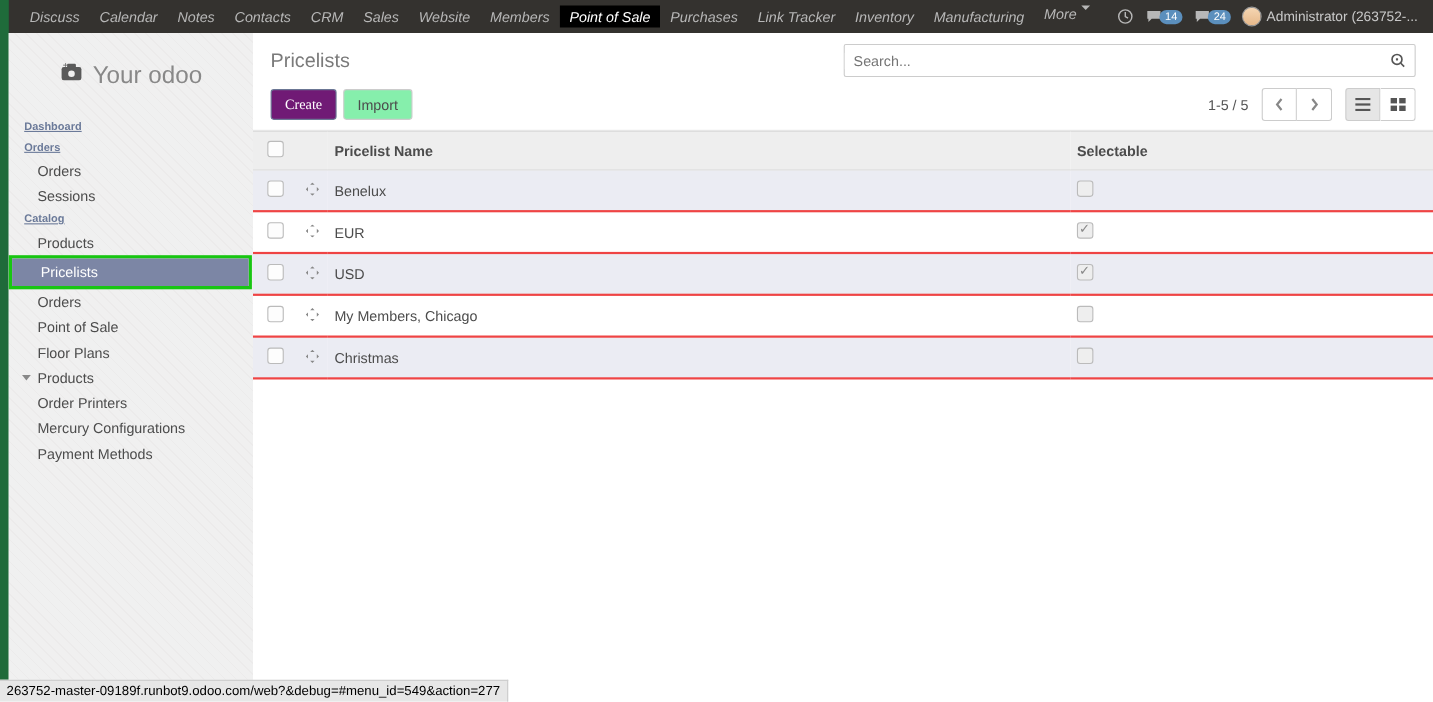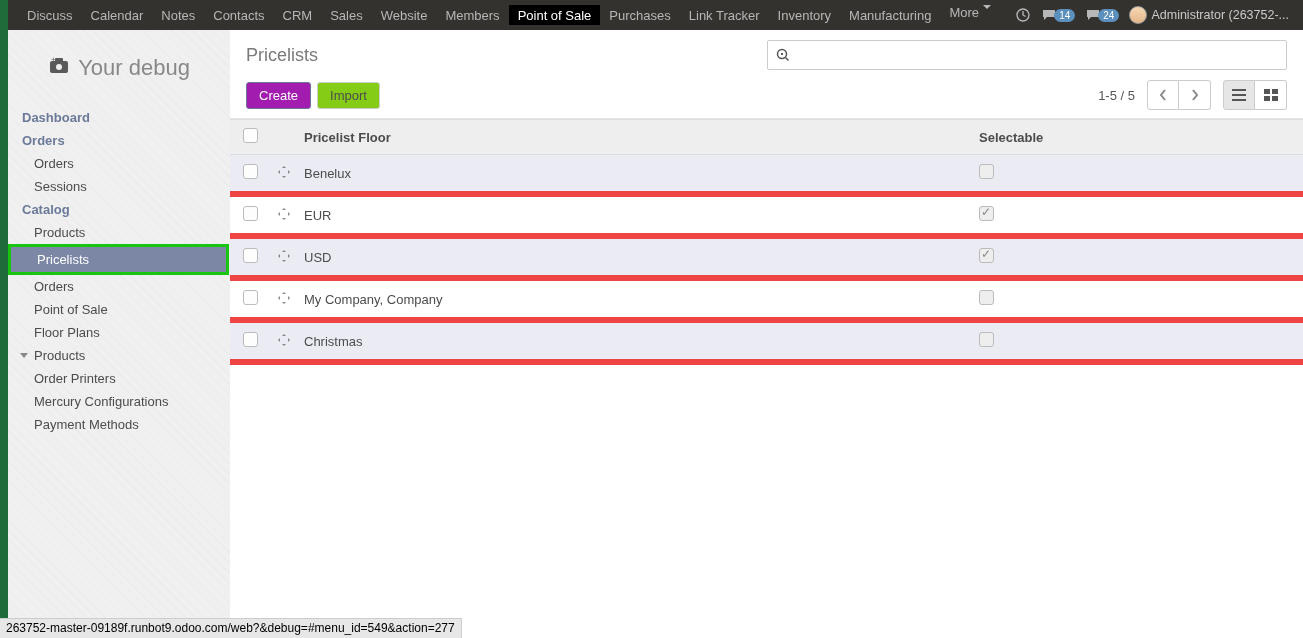--- a/index.html
+++ b/index.html
@@ -24,20 +24,21 @@
   border-left: 8px solid #1f6b3a;
 }
 .topnav-item {
   color: #b7b7b7;
   padding: 0 9px;
   height: 20px;
   display: flex;
   align-items: center;
   cursor: pointer;
   font-size: 13px;
+  font-style: italic;
 }
 .topnav-item.active {
   background: #000;
   color: #fff;
 }
 .topnav-more { display: flex; align-items: flex-start; gap: 4px; }
 .caret-down {
   width: 0; height: 0;
   border-left: 4px solid transparent;
   border-right: 4px solid transparent;
@@ -86,21 +87,22 @@
   height: 76px;
   gap: 8px;
 }
 .logo-icon { font-size: 18px; color: #5a5a5a; }
 .logo-text { font-size: 22px; color: #888; font-weight: 500; }
 
 .side-section-title {
   color: #6b7a99;
   font-weight: 700;
   padding: 4px 14px;
-  font-size: 13px;
+  font-size: 10px;
+  text-decoration: underline;
 }
 .side-link {
   padding: 4px 14px 4px 26px;
   color: #4c4c4c;
   cursor: pointer;
   font-size: 13px;
 }
 .side-link.level2 { padding-left: 40px; }
 .side-link.active-wrap {
   padding: 0;
@@ -156,28 +158,29 @@
 }
 .cp-row2 {
   display: flex; align-items:center; justify-content: space-between;
   margin-top: 10px;
 }
 .btn {
   border: 1px solid #ccc;
   border-radius: 3px;
   padding: 5px 12px;
   font-size: 13px;
-  background: #84cc16;
+  background: #86efac;
   cursor: pointer;
   color: #4c4c4c;
 }
 .btn.primary {
-  background: #a21caf;
+  background: #701a75;
   color: #fff;
   border-color: #6b7694;
+  font-family: Liberation Serif, serif;
 }
 .btn-group-left { display: flex; gap: 6px; }
 .cp-right { display:flex; align-items:center; gap: 12px; }
 .pager { color: #555; font-size: 13px; }
 .btn-grp { display: inline-flex; }
 .btn-sq {
   border: 1px solid #ccc;
   width: 32px; height: 30px;
   display:flex; align-items:center; justify-content:center;
   background: #fff; color: #777; cursor:pointer;
@@ -194,21 +197,21 @@
   text-align: left;
   background: #eee;
   border-top: 1px solid #ddd;
   border-bottom: 1px solid #ddd;
   padding: 8px 6px;
   font-weight: 700;
   color: #4c4c4c;
 }
 tbody td {
   padding: 9px 6px;
-  border-bottom: 6px solid #ef4444;
+  border-bottom: 2px solid #ef4444;
 }
 tbody tr.alt { background: #ebecf3; }
 .col-check { width: 40px; text-align:center; }
 .col-handle { width: 28px; text-align:center; color:#888; }
 .col-name { }
 .col-sel { width: 330px; }
 .chk {
   width: 15px; height: 15px; border: 1px solid #bbb;
   border-radius: 3px; display:inline-block; background:#fdfdfd;
 }
@@ -275,21 +278,21 @@
   <div class="sidebar">
     <div class="logo-area">
       <span class="logo-icon">
         <svg width="22" height="20" viewBox="0 0 22 20" fill="#5a5a5a">
             <rect x="2" y="5" width="18" height="12" rx="2"></rect>
             <rect x="7" y="2" width="8" height="4" rx="1"></rect>
             <circle cx="11" cy="11" r="3" fill="#f0f0f0"></circle>
             <text x="3" y="6" font-size="8" fill="#5a5a5a">+</text>
           </svg>
       </span>
-      <span class="logo-text">Your debug</span>
+      <span class="logo-text">Your odoo</span>
     </div>
     <div id="sidebar-sections">
         <div class="side-section-title">Dashboard</div>
         <div class="side-section-title">Orders</div>
         <div class="side-link">Orders</div>
         <div class="side-link">Sessions</div>
         <div class="side-section-title">Catalog</div>
         <div class="side-link">Products</div>
         <div class="side-link active-wrap">
           <div class="side-active-outer">
@@ -307,20 +310,21 @@
         <div class="side-link">Mercury Configurations</div>
         <div class="side-link">Payment Methods</div>
       </div>
   </div>
 
   <div class="content">
     <div class="control-panel">
       <div class="cp-row1">
         <div class="breadcrumb-title">Pricelists</div>
         <div class="search-wrap">
+          <input class="search-input" placeholder="Search..." style="">
           <div class="search-btn">
             <svg width="16" height="16" viewBox="0 0 16 16" fill="none" stroke="#555" stroke-width="1.5">
                 <circle cx="7" cy="7" r="4.5"></circle>
                 <path d="M10.5 10.5l3 3"></path>
                 <path d="M6 7h2M7 6v2"></path>
               </svg>
           </div>
         </div>
       </div>
       <div class="cp-row2">
@@ -364,21 +368,21 @@
     </div>
 
     <div class="table-wrap">
       <table>
         <thead>
           <tr>
             <th class="col-check">
               <span class="chk"></span>
             </th>
             <th class="col-handle"></th>
-            <th class="col-name">Pricelist Floor</th>
+            <th class="col-name">Pricelist Name</th>
             <th class="col-sel">Selectable</th>
           </tr>
         </thead>
         <tbody id="table-body">
             <tr class="alt">
               <td class="col-check"><span class="chk"></span></td>
               <td class="col-handle"><span class="handle-icon"><svg width="12" height="12" viewBox="0 0 12 12" fill="#888">
                     <path d="M6 0l2 2H4zM6 12l-2-2h4zM0 6l2-2v4zM12 6l-2 2V4z"></path>
                   </svg></span></td>
               <td class="col-name">Benelux</td>
@@ -398,21 +402,21 @@
                     <path d="M6 0l2 2H4zM6 12l-2-2h4zM0 6l2-2v4zM12 6l-2 2V4z"></path>
                   </svg></span></td>
               <td class="col-name">USD</td>
               <td class="col-sel"><span class="chk ro ck"></span></td>
             </tr>
             <tr>
               <td class="col-check"><span class="chk"></span></td>
               <td class="col-handle"><span class="handle-icon"><svg width="12" height="12" viewBox="0 0 12 12" fill="#888">
                     <path d="M6 0l2 2H4zM6 12l-2-2h4zM0 6l2-2v4zM12 6l-2 2V4z"></path>
                   </svg></span></td>
-              <td class="col-name">My Company, Company</td>
+              <td class="col-name">My Members, Chicago</td>
               <td class="col-sel"><span class="chk ro"></span></td>
             </tr>
             <tr class="alt">
               <td class="col-check"><span class="chk"></span></td>
               <td class="col-handle"><span class="handle-icon"><svg width="12" height="12" viewBox="0 0 12 12" fill="#888">
                     <path d="M6 0l2 2H4zM6 12l-2-2h4zM0 6l2-2v4zM12 6l-2 2V4z"></path>
                   </svg></span></td>
               <td class="col-name">Christmas</td>
               <td class="col-sel"><span class="chk ro"></span></td>
             </tr>

